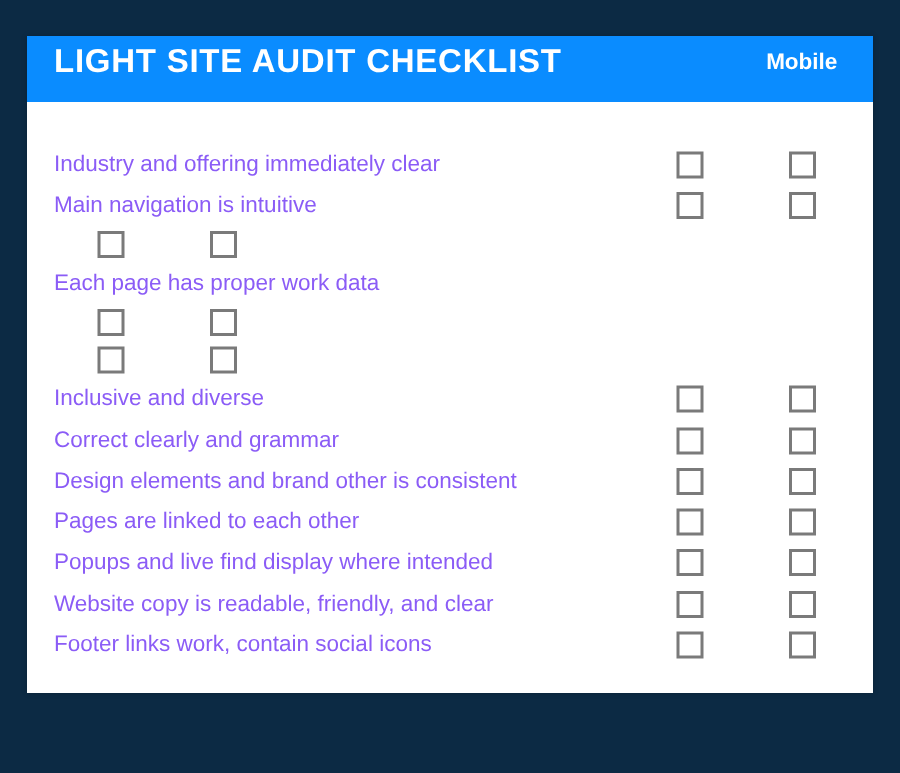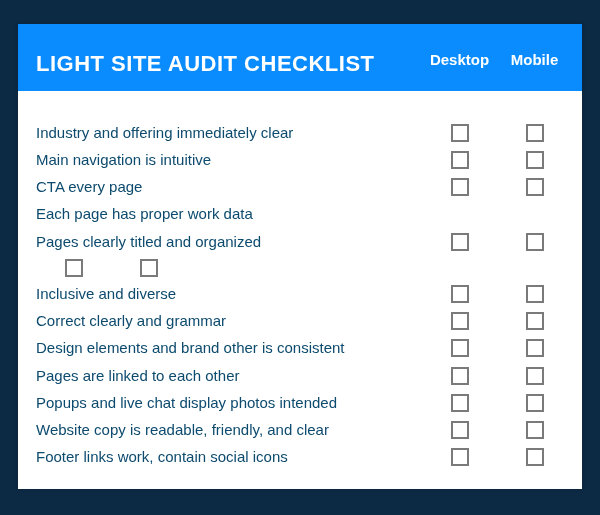--- a/index.html
+++ b/index.html
@@ -12,22 +12,22 @@
   }
   .card {
     background: #ffffff;
     width: 100%;
     box-shadow: 0 0 4px rgba(0,0,0,0.2);
   }
   .header {
     background: #0a8cff;
     color: #ffffff;
     display: flex;
-    align-items: flex-start;
-    padding: 27px 10px 14px 18px;
+    align-items: center;
+    padding: 4px 10px 14px 18px;
   }
   .title {
     font-size: 22px;
     font-weight: 700;
     letter-spacing: 0.5px;
     flex: 1;
   }
   .col-head {
     width: 75px;
     text-align: center;
@@ -41,21 +41,21 @@
     display: flex;
     align-items: center;
     padding: 3.5px 10px 3.5px 18px;
   }
   .row.spacer-row {
     height: 24px;
   }
   .label {
     flex: 1;
     font-size: 15px;
-    color: #0c4a6e;
+    color: #8b5cf6;
     line-height: 1.35;
   }
   .cell {
     width: 75px;
     display: flex;
     justify-content: center;
   }
   .checkbox {
     width: 18px;
     height: 18px;
@@ -63,21 +63,20 @@
     background: #ffffff;
   }
   .checkbox.hidden { visibility: hidden; }
 </style>
 </head>
 <body>
 
 <div class="card">
   <div class="header">
     <div class="title">LIGHT SITE AUDIT CHECKLIST</div>
-    <div class="col-head">Desktop</div>
     <div class="col-head">Mobile</div>
   </div>
   <div class="body" id="rows">
       <div class="row spacer-row">
         <div class="label"></div>
         <div class="cell">
           <div class="checkbox hidden"></div>
         </div>
         <div class="cell">
           <div class="checkbox hidden"></div>
@@ -95,39 +94,37 @@
       <div class="row">
         <div class="label">Main navigation is intuitive</div>
         <div class="cell">
           <div class="checkbox"></div>
         </div>
         <div class="cell">
           <div class="checkbox"></div>
         </div>
       </div>
       <div class="row">
-        <div class="label">CTA every page</div>
         <div class="cell">
           <div class="checkbox"></div>
         </div>
         <div class="cell">
           <div class="checkbox"></div>
         </div>
       </div>
       <div class="row">
         <div class="label">Each page has proper work data</div>
         <div class="cell">
           <div class="checkbox hidden"></div>
         </div>
         <div class="cell">
           <div class="checkbox hidden"></div>
         </div>
       </div>
       <div class="row">
-        <div class="label">Pages clearly titled and organized</div>
         <div class="cell">
           <div class="checkbox"></div>
         </div>
         <div class="cell">
           <div class="checkbox"></div>
         </div>
       </div>
       <div class="row">
         <div class="cell">
           <div class="checkbox"></div>
@@ -166,21 +163,21 @@
       <div class="row">
         <div class="label">Pages are linked to each other</div>
         <div class="cell">
           <div class="checkbox"></div>
         </div>
         <div class="cell">
           <div class="checkbox"></div>
         </div>
       </div>
       <div class="row">
-        <div class="label">Popups and live chat display photos intended</div>
+        <div class="label">Popups and live find display where intended</div>
         <div class="cell">
           <div class="checkbox"></div>
         </div>
         <div class="cell">
           <div class="checkbox"></div>
         </div>
       </div>
       <div class="row">
         <div class="label">Website copy is readable, friendly, and clear</div>
         <div class="cell">

